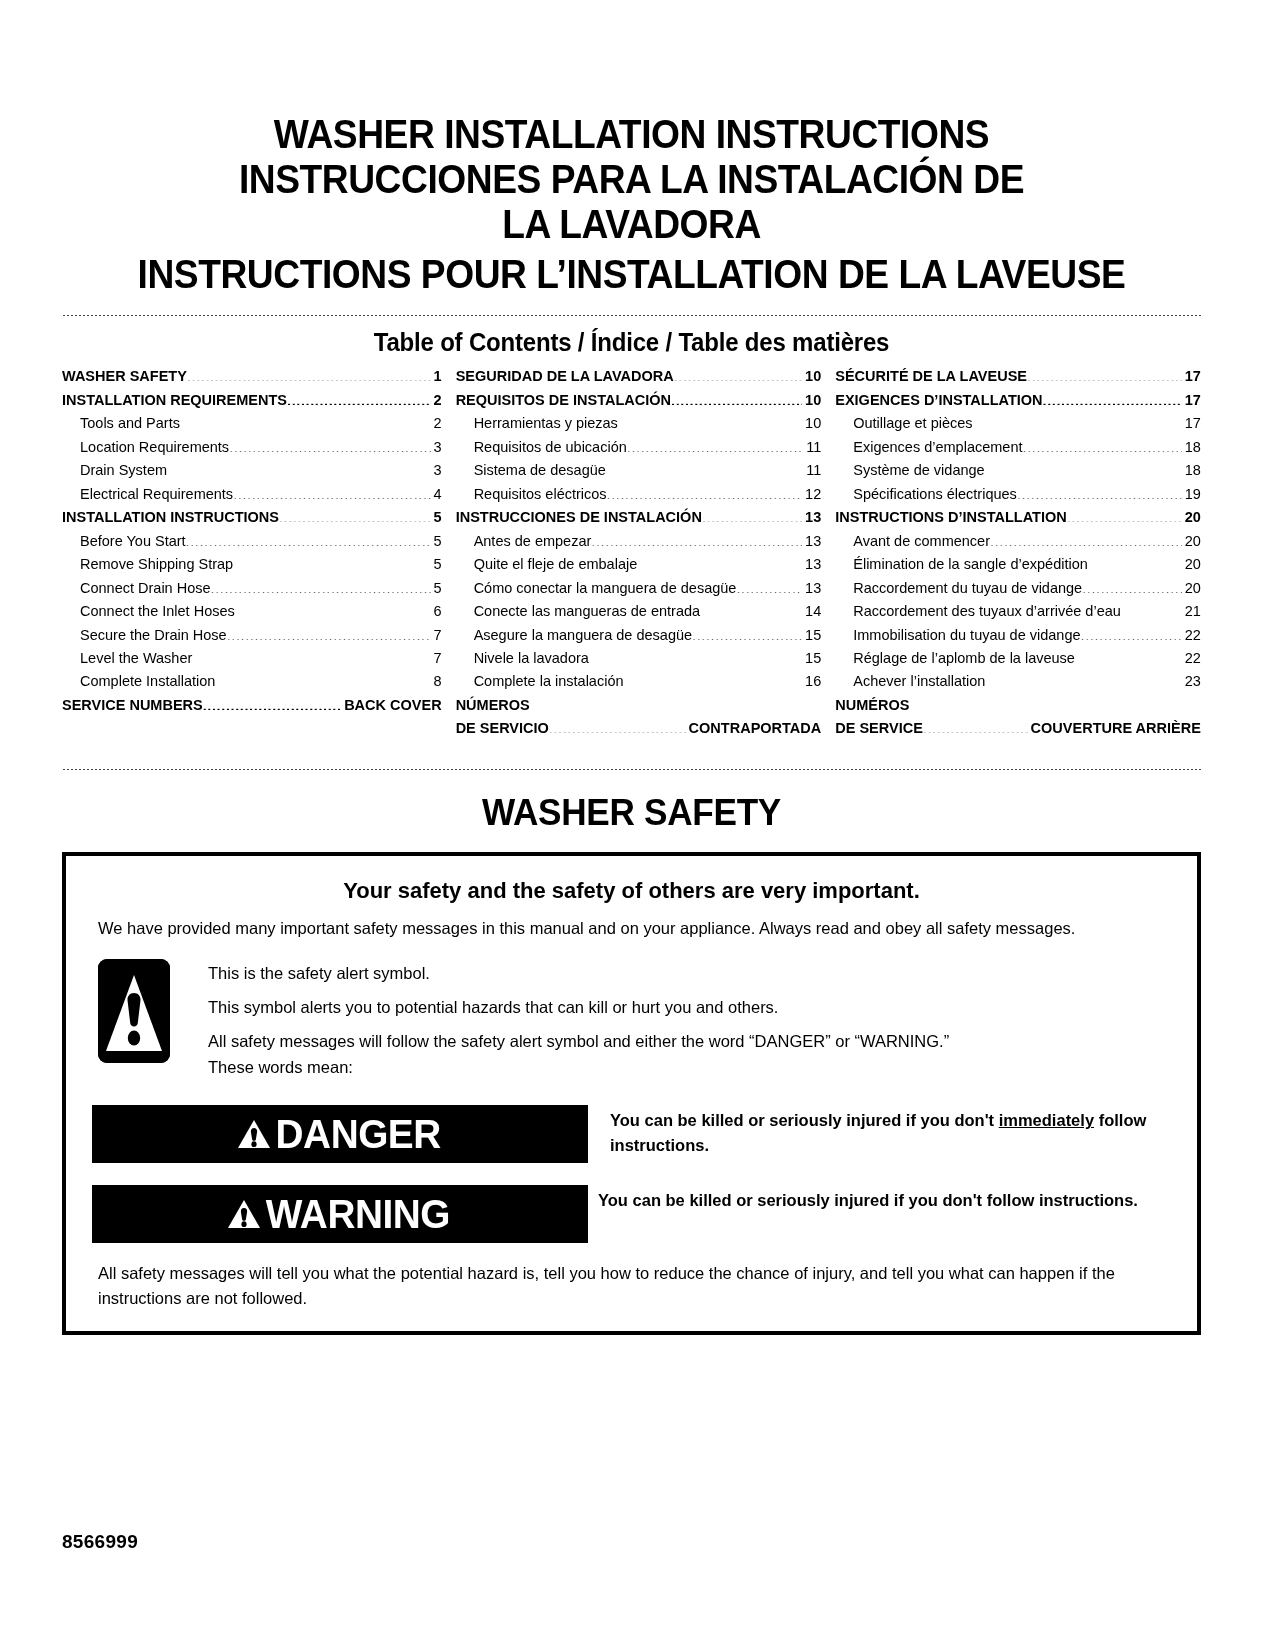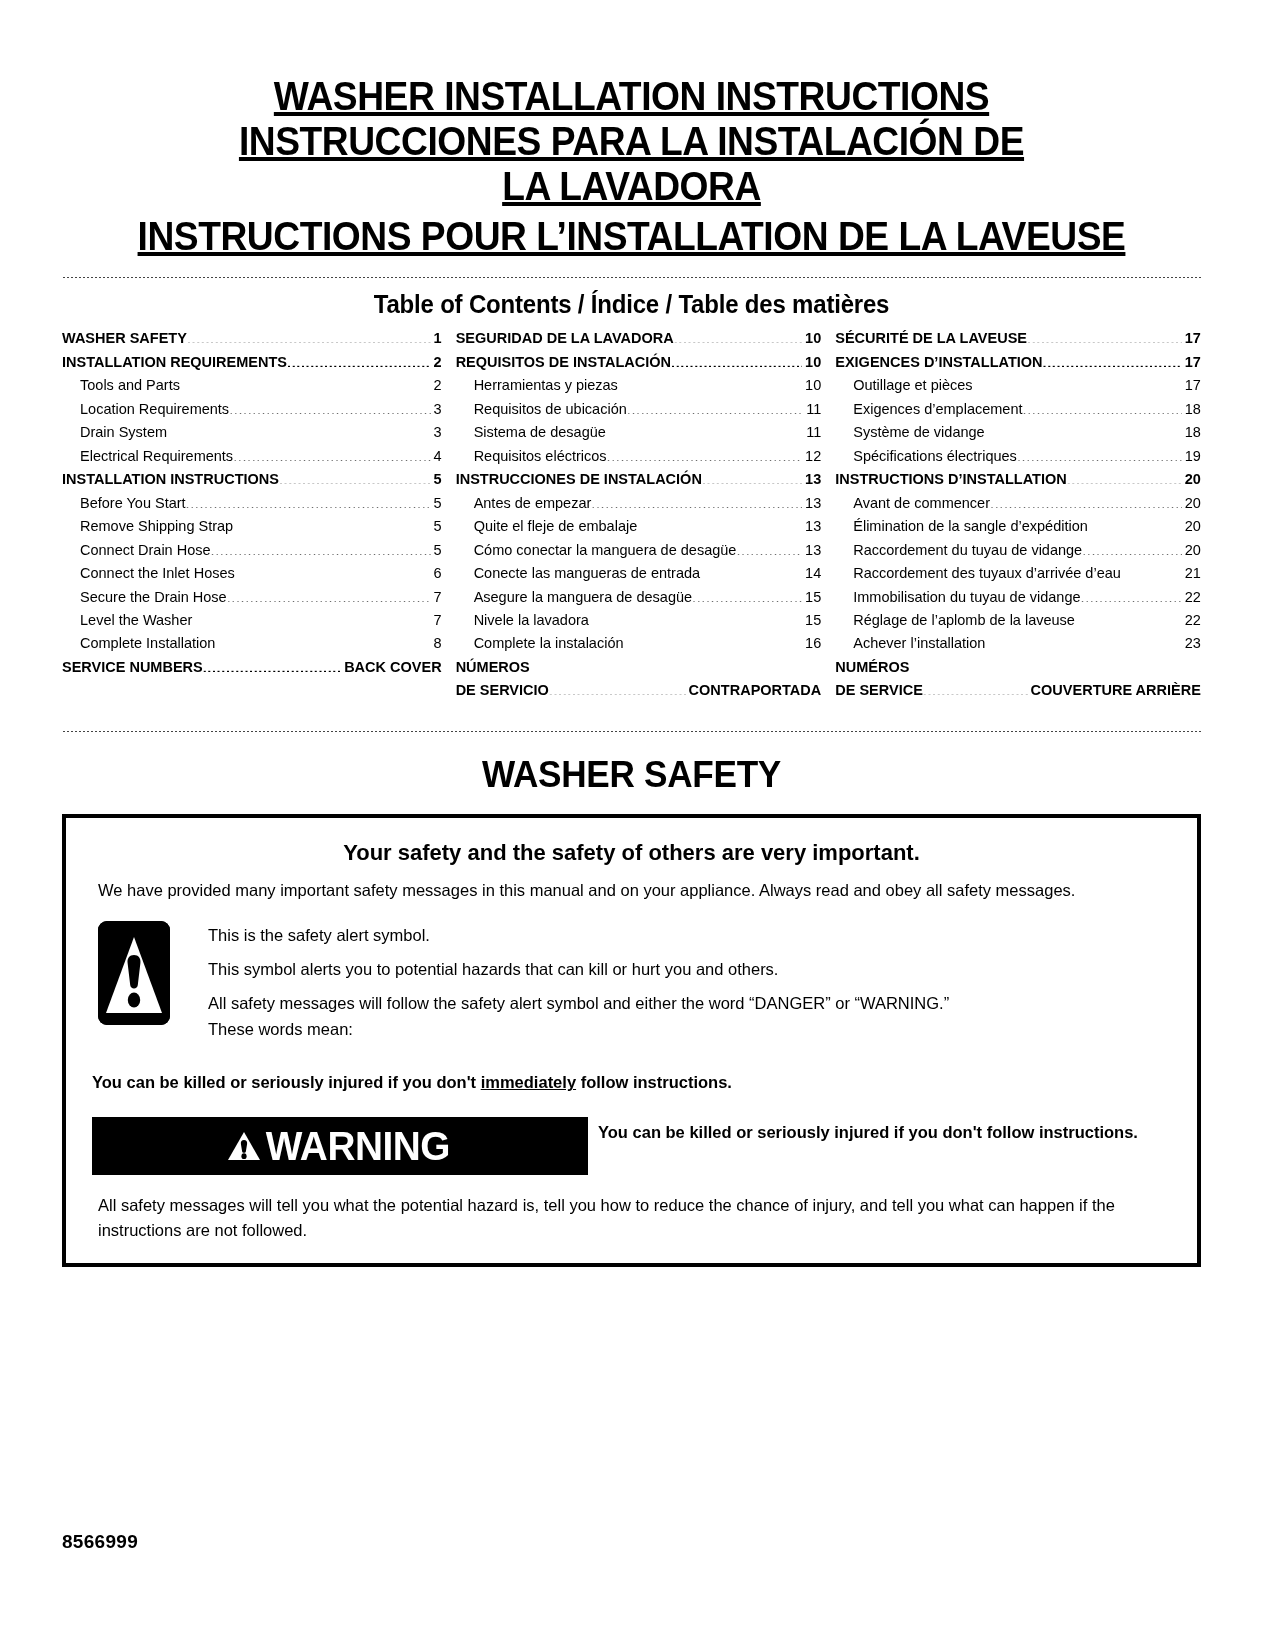--- a/index.html
+++ b/index.html
@@ -18,23 +18,22 @@
   .page {
     position: relative;
     width: 1263px;
     height: 1640px;
     box-sizing: border-box;
     padding: 0 62px;
   }
 
   
   .title-block {
-    padding-top: 74px;
+    padding-top: 112px;
     text-align: center;
-    text-decoration: underline;
   }
   .title-line {
     font-weight: bold;
     letter-spacing: -0.5px;
     line-height: 1.12;
     transform: scaleX(0.93);
     transform-origin: center;
   }
   .t-en { font-size: 40px; }
   .t-es { font-size: 40px; }
@@ -480,20 +479,28 @@
       </div>
       <div class="alert-lines">
         <p>This is the safety alert symbol.</p>
         <p>This symbol alerts you to potential hazards that can kill or hurt you and others.</p>
         <p class="tight">All safety messages will follow the safety alert symbol and either the word “DANGER” or  “WARNING.”</p>
         <p>These words mean:</p>
       </div>
     </div>
 
     <div class="signal-row">
+      <div class="signal-badge">
+        <svg class="tri" width="34" height="32" viewBox="0 0 34 32" aria-hidden="true">
+          <path d="M17 2 L33 30 L1 30 Z" fill="#ffffff"></path>
+          <path d="M17 10 C19.2 10 20.4 11.7 20.1 13.9 L18.9 21.2 C18.8 22.2 18 22.8 17 22.8 C16 22.8 15.2 22.2 15.1 21.2 L13.9 13.9 C13.6 11.7 14.8 10 17 10 Z" fill="#000"></path>
+          <ellipse cx="17" cy="26.2" rx="2.6" ry="2.9" fill="#000"></ellipse>
+        </svg>
+        <span class="word">DANGER</span>
+      </div>
       <div class="signal-text">
         <span>You can be killed or seriously injured if you don't </span><u>immediately</u><span> follow instructions.</span>
       </div>
     </div>
 
     <div class="signal-row" style="margin-top:22px;gap:10px;">
       <div class="signal-badge">
         <svg class="tri" width="34" height="32" viewBox="0 0 34 32" aria-hidden="true">
           <path d="M17 2 L33 30 L1 30 Z" fill="#ffffff"></path>
           <path d="M17 10 C19.2 10 20.4 11.7 20.1 13.9 L18.9 21.2 C18.8 22.2 18 22.8 17 22.8 C16 22.8 15.2 22.2 15.1 21.2 L13.9 13.9 C13.6 11.7 14.8 10 17 10 Z" fill="#000"></path>

